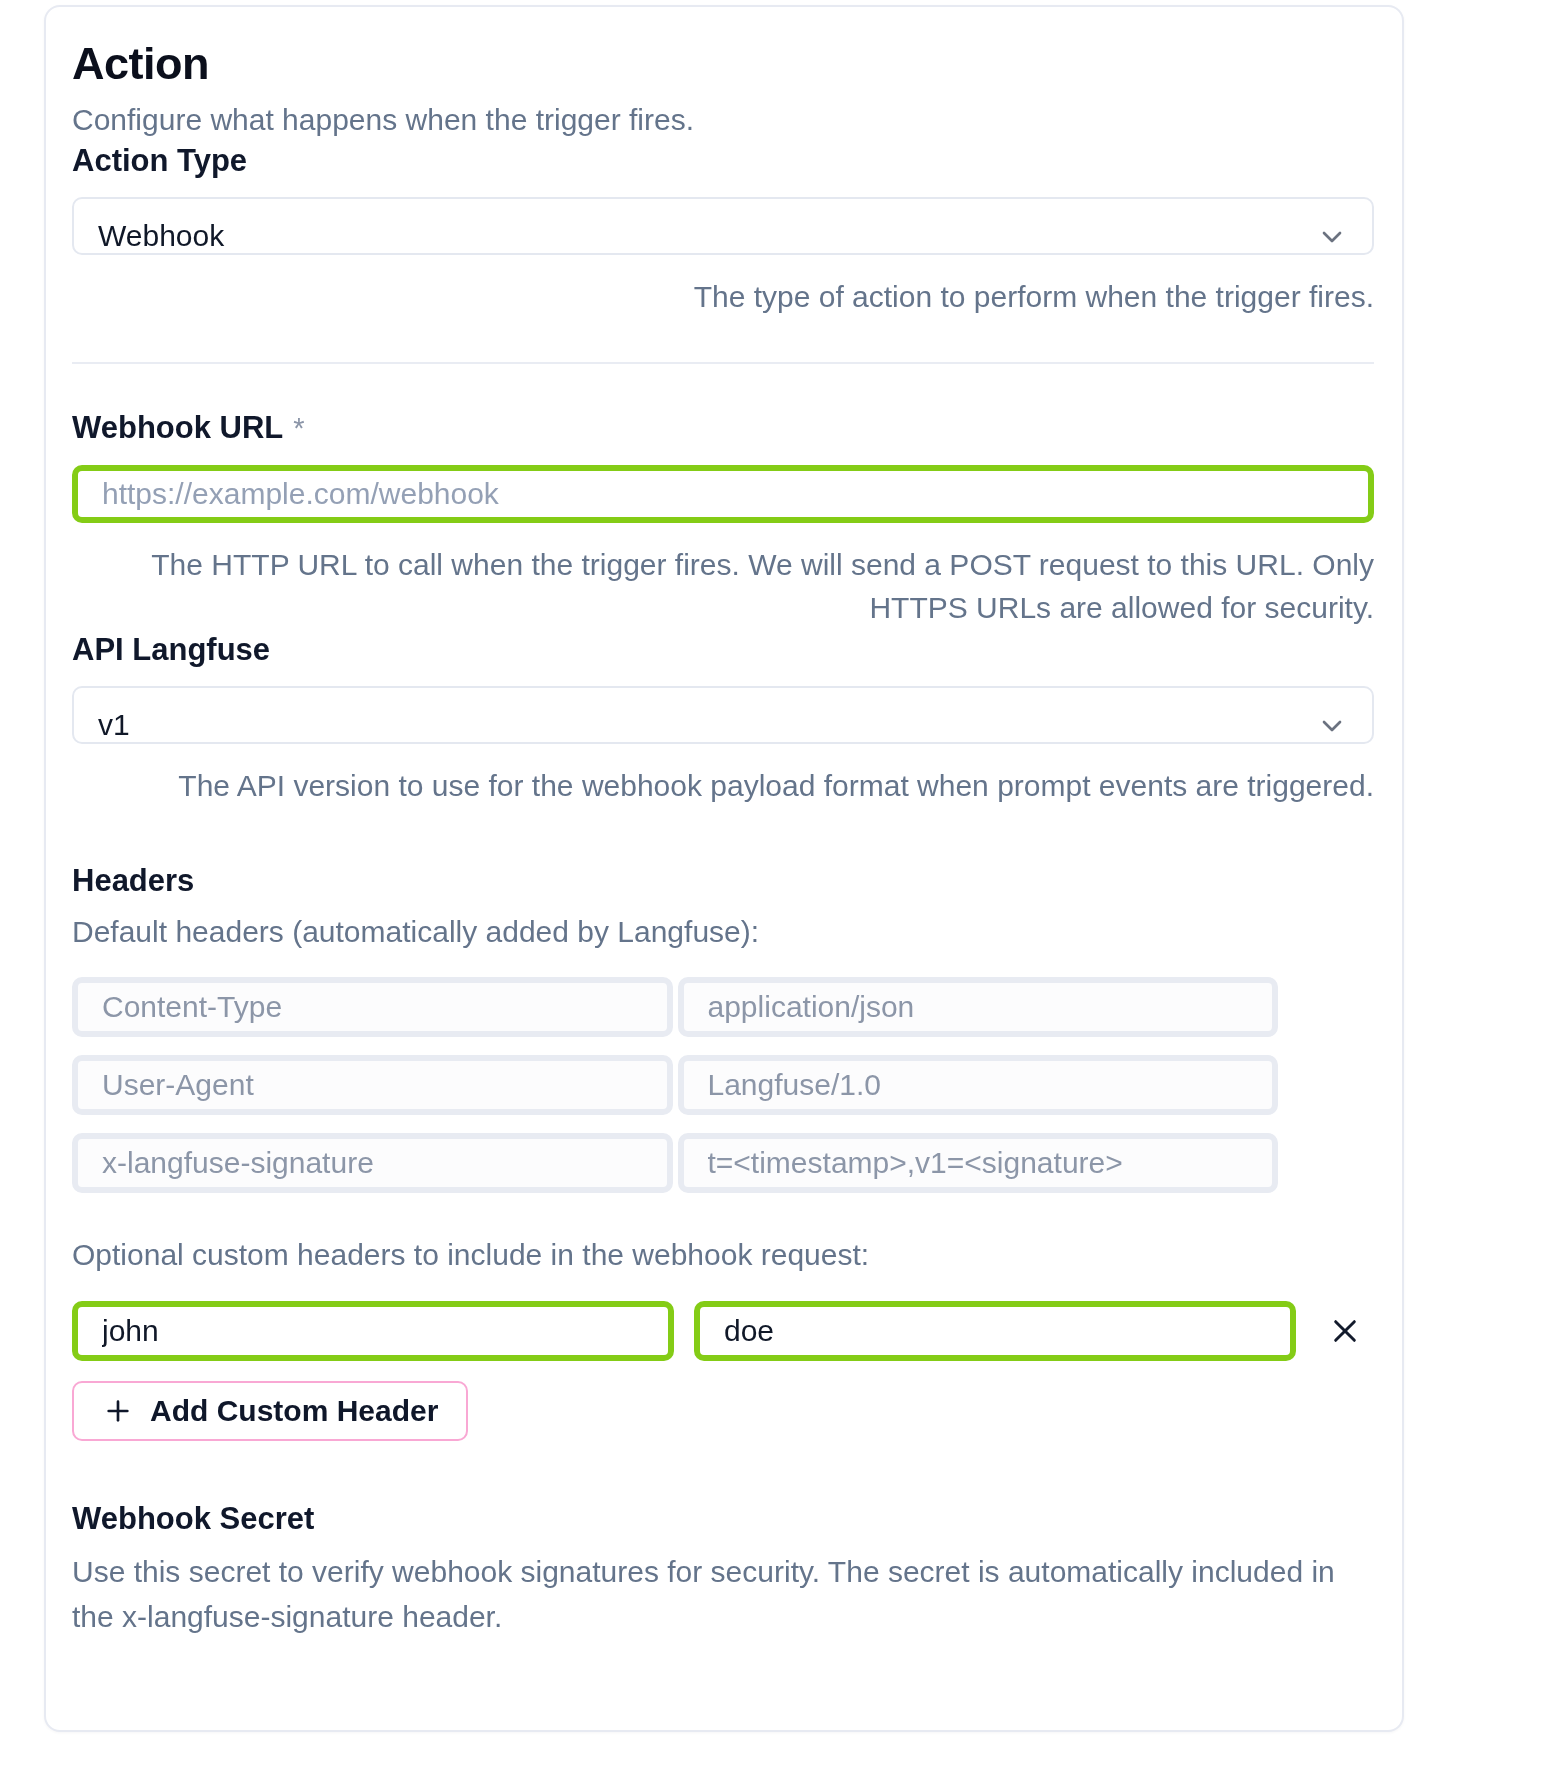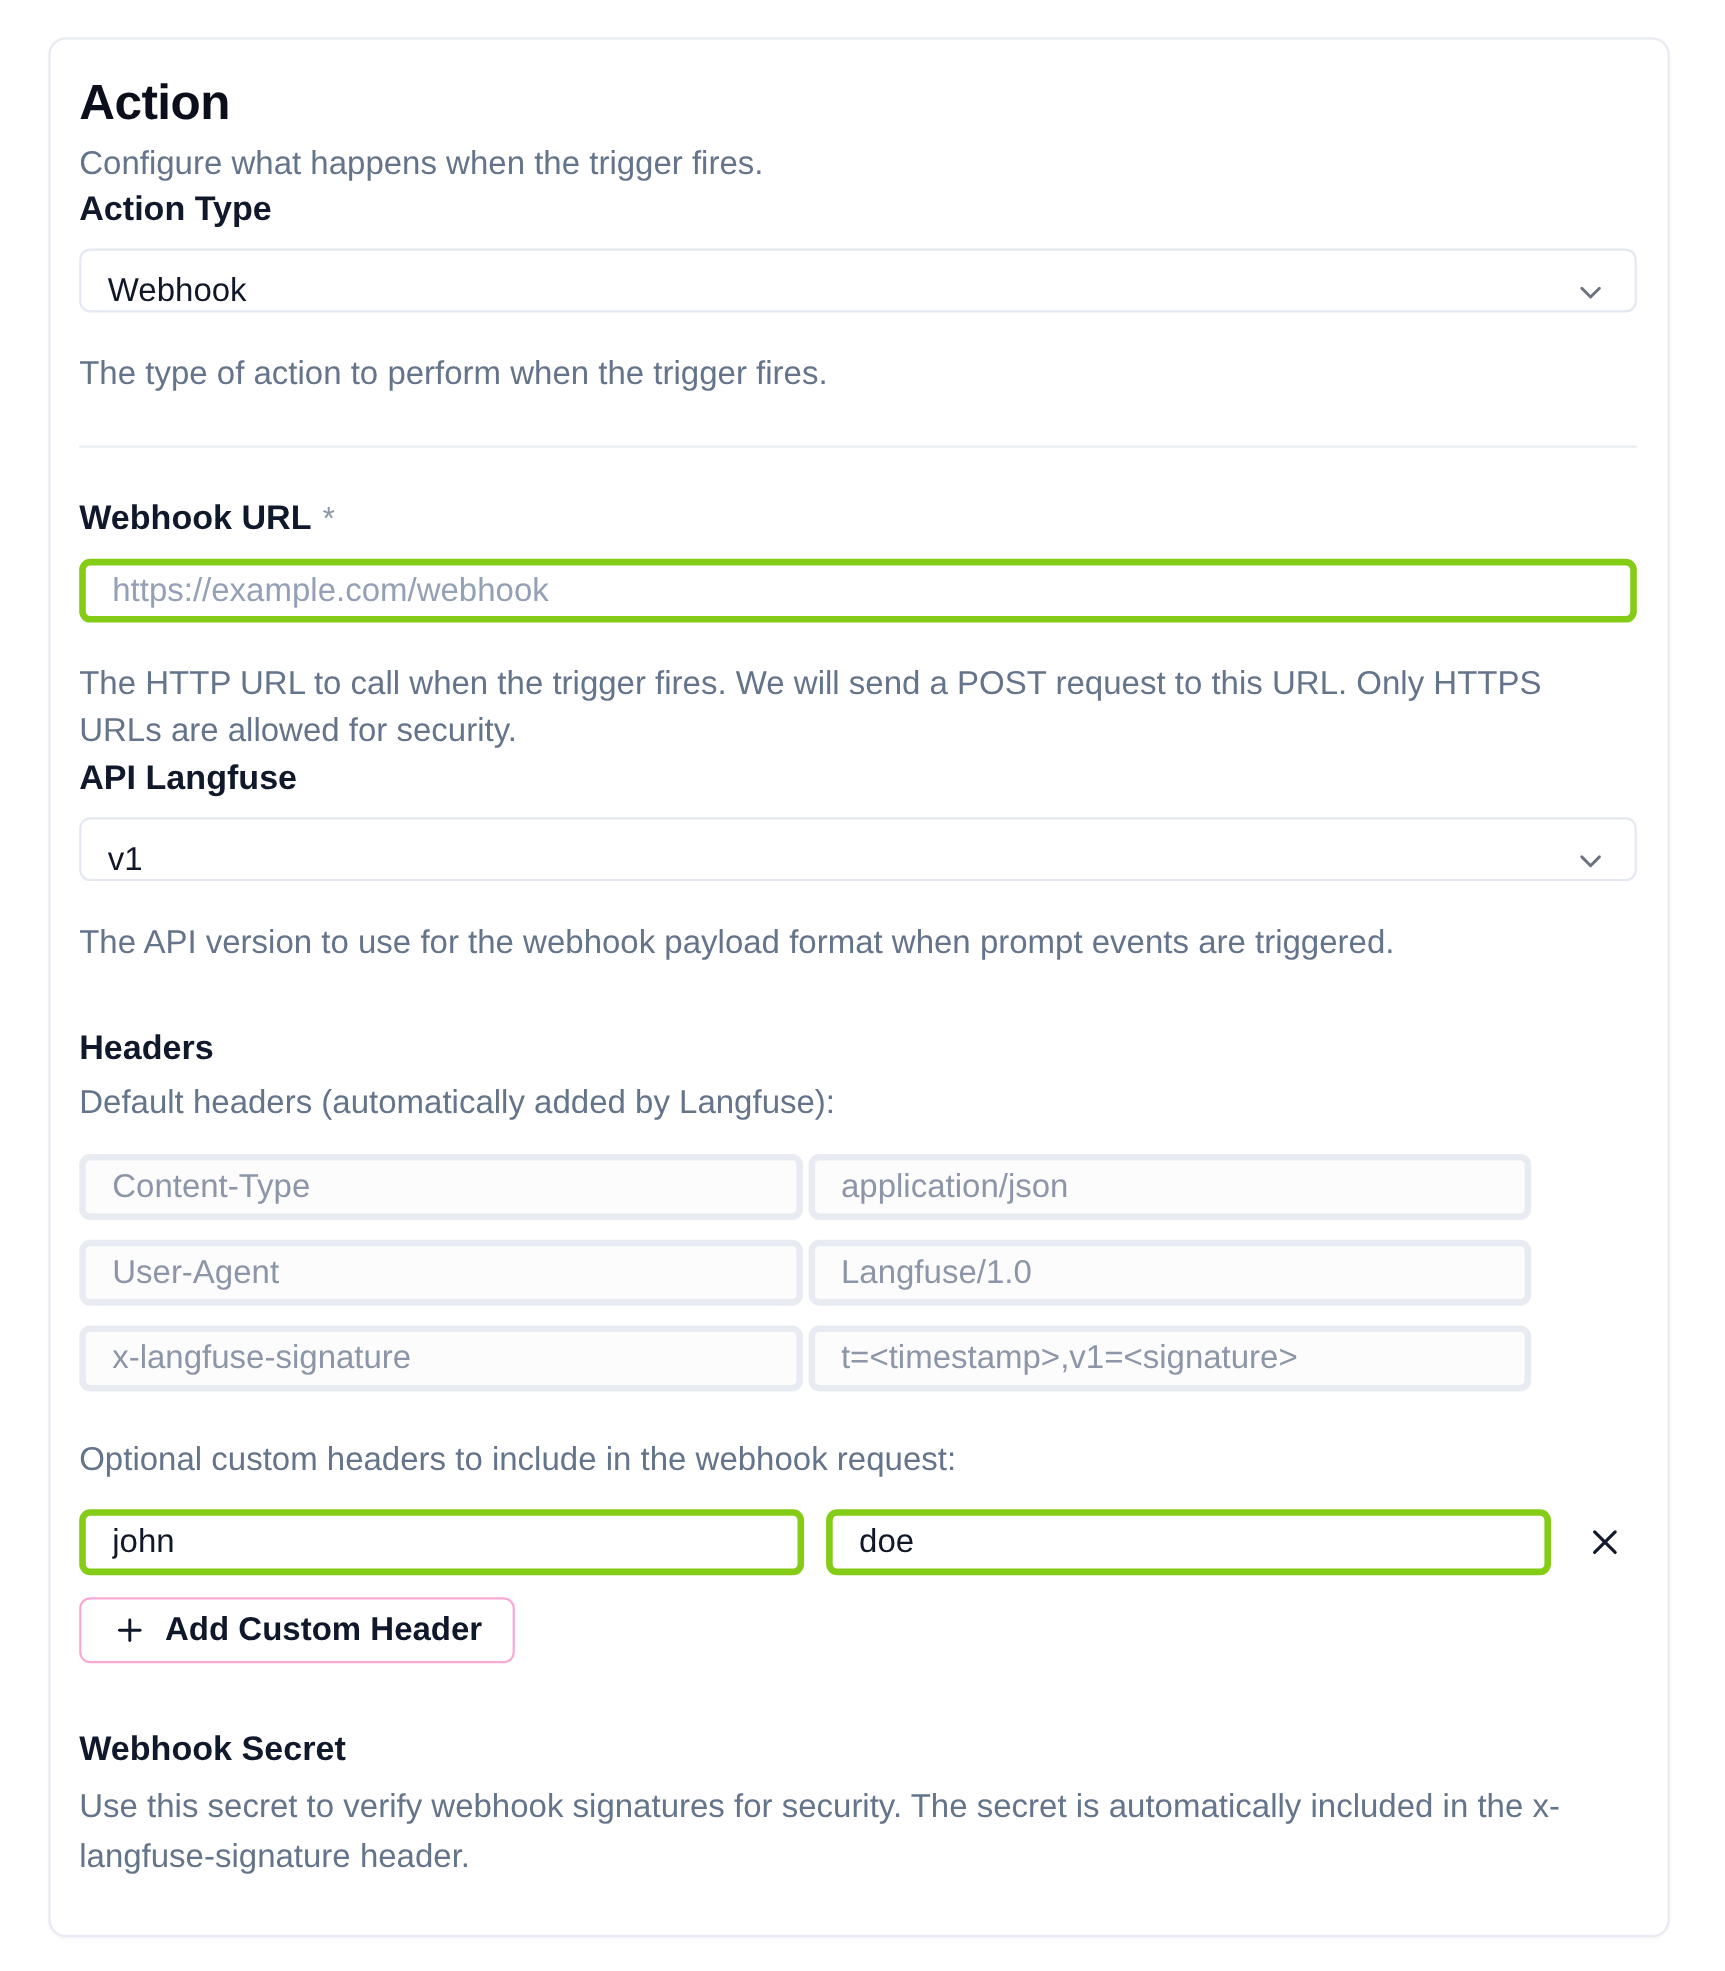--- a/index.html
+++ b/index.html
@@ -5,22 +5,22 @@
   * { box-sizing: border-box; margin: 0; padding: 0; }
   html, body {
     background: #ffffff;
     font-family: "Liberation Sans", "DejaVu Sans", sans-serif;
     color: #0f172a;
   }
   .page { width: 1568px; height: 1792px; position: relative; }
 
   .card {
     position: absolute;
-    left: 44px; top: 34px;
-    width: 1474px; height: 1727px;
+    left: 44px; top: 5px;
+    width: 1360px; height: 1727px;
     background: #ffffff;
     border: 2px solid #e7eaf2;
     border-radius: 16px;
     padding: 32px 28px 36px 26px;
     box-shadow: 0 1px 3px rgba(16,24,40,0.04);
     overflow: hidden;
   }
 
   .card-title {
     font-size: 45px;
@@ -69,25 +69,26 @@
     border-radius: 10px;
     background: #ffffff;
     outline: none;
     width: 100%;
     height: 58px;
     padding: 12px 24px;
   }
   input.text-input::placeholder { color: #94a0b5; opacity: 1; }
 
   .help-text {
-    margin-top: 34px;
+    margin-top: 20px;
     font-size: 30px;
     color: #64748b;
     line-height: 1.45;
     max-width: 1400px;
+    text-align: right;
   }
 
   .divider {
     border: none;
     border-top: 2px solid #e9ecf3;
     margin: 44px 0;
   }
 
   .mt-sec { }
   .mt-sec-lg { margin-top: 54px; }

